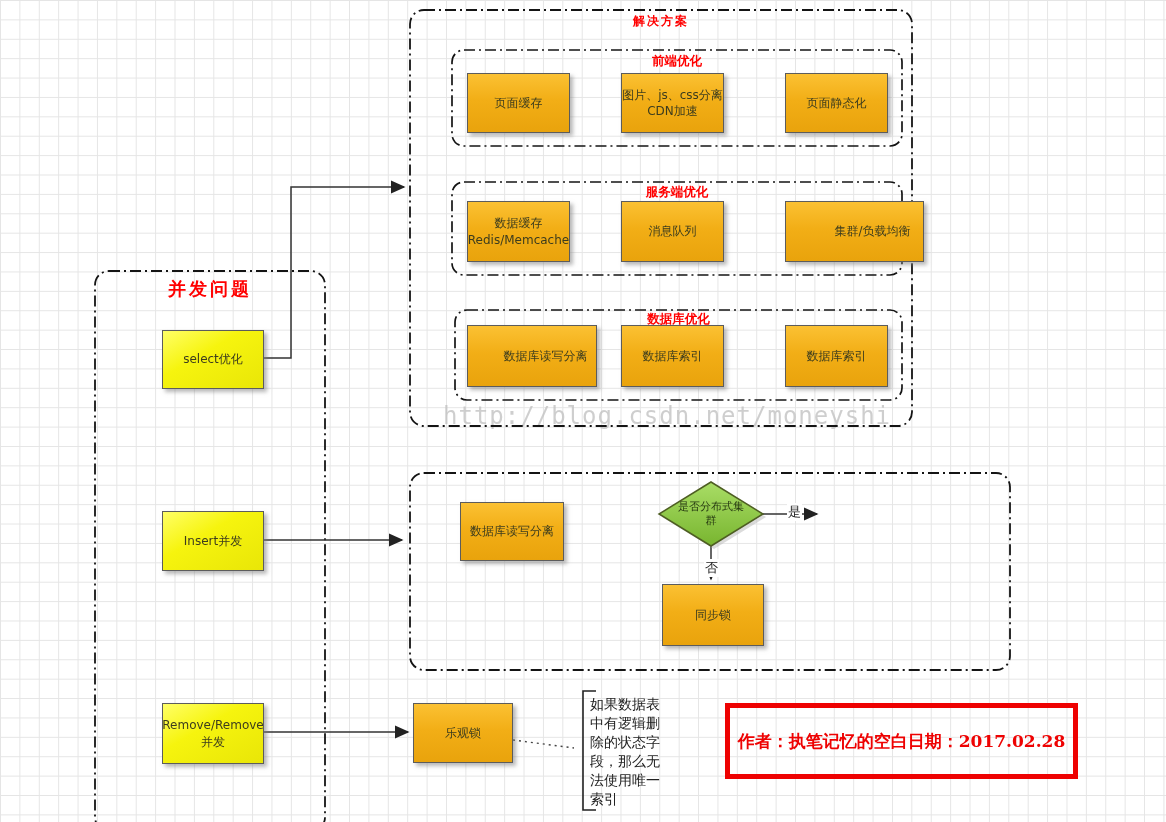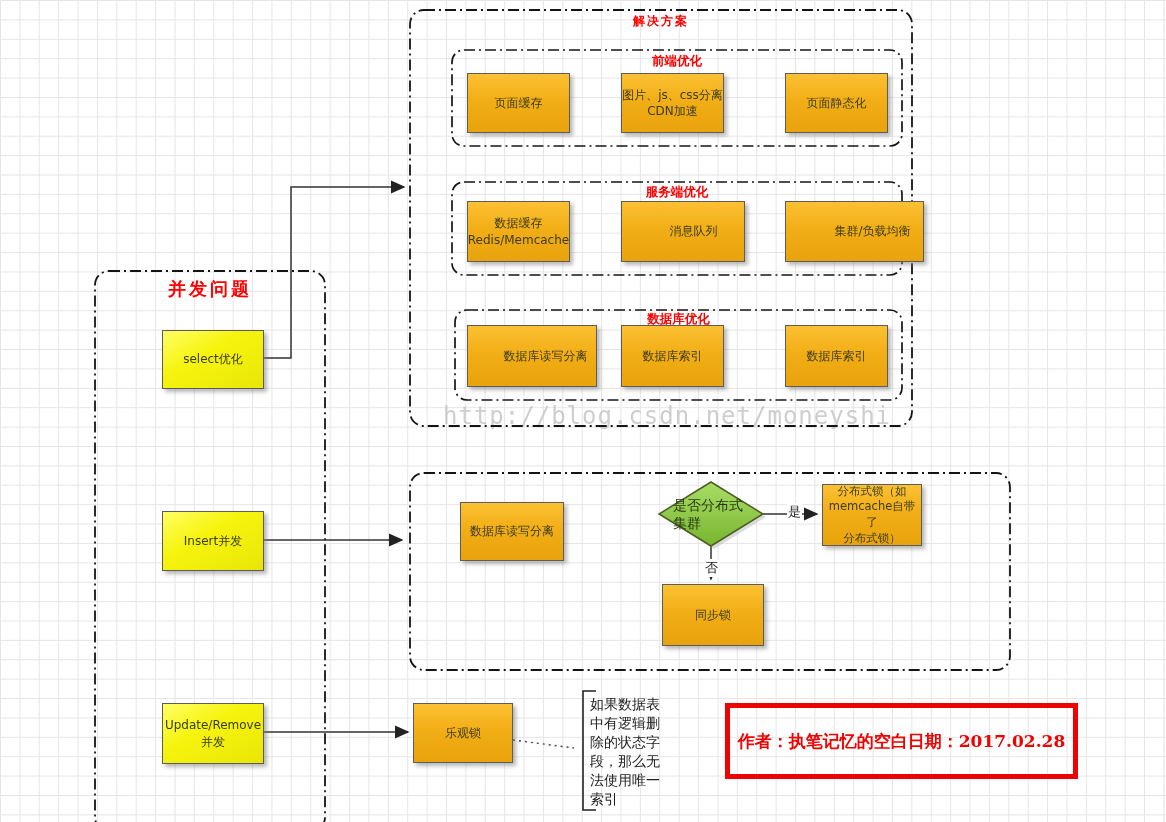--- a/index.html
+++ b/index.html
@@ -27,21 +27,21 @@
   }
   .bigtitle{
     position:absolute; z-index:2; color:#ff0000; font-weight:bold; text-align:center;
     letter-spacing:2px;
   }
   .edgelabel{
     position:absolute; z-index:3; font-size:13px; color:#222; background:#fff; padding:0 1px;
   }
   .diamond-label{
     position:absolute; z-index:3; display:flex; align-items:center; justify-content:center;
-    font-size:14px; color:#273a12; line-height:1.3;
+    text-align:center; font-size:11px; color:#273a12; line-height:1.3;
   }
   .note{
     position:absolute; z-index:2; font-size:14px; line-height:19px; color:#222;
     font-family:"DejaVu Serif",serif;
   }
   .author-box{
     position:absolute; z-index:2; border:5px solid #ee0202; display:flex;
     align-items:center; justify-content:center; 
     color:#ee0202; font-weight:bold; font-size:17px; font-family:"DejaVu Serif",serif;
     white-space:nowrap;
@@ -95,37 +95,34 @@
   <div class="grouplabel" style="left:455px; top:311px; width:447px;">数据库优化</div>
   <div class="bigtitle" style="left:95px; top:277px; width:230px; font-size:18px; letter-spacing:3px;">并发问题</div>
 
   <div class="node orange" style="left:467px; top:73px; width:101px; height:58px;">页面缓存</div>
   <div class="node orange" style="left:621px; top:73px; width:101px; height:58px;">图片、js、css分离
 CDN加速</div>
   <div class="node orange" style="left:785px; top:73px; width:101px; height:58px;">页面静态化</div>
 
   <div class="node orange" style="left:467px; top:201px; width:101px; height:59px;">数据缓存
 Redis/Memcache</div>
-  <div class="node orange" style="left:621px; top:201px; width:101px; height:59px;padding-left:21px;">消息队列</div>
+  <div class="node orange" style="left:621px; top:201px; width:101px; height:59px;">消息队列</div>
   <div class="node orange" style="left:785px; top:201px; width:101px; height:59px;padding-left:36px;">集群/负载均衡</div>
 
   <div class="node orange" style="left:467px; top:325px; width:101px; height:60px;padding-left:27px;">数据库读写分离</div>
   <div class="node orange" style="left:621px; top:325px; width:101px; height:60px;">数据库索引</div>
   <div class="node orange" style="left:785px; top:325px; width:101px; height:60px;">数据库索引</div>
 
   <div class="node yellow" style="left:162px; top:330px; width:100px; height:57px;">select优化</div>
   <div class="node yellow" style="left:162px; top:511px; width:100px; height:58px;text-align:right;">Insert并发</div>
-  <div class="node yellow" style="left:162px; top:703px; width:100px; height:59px;">Update/Remove
+  <div class="node yellow" style="left:162px; top:703px; width:100px; height:59px;">Remove/Remove
 并发</div>
 
   <div class="node orange" style="left:460px; top:502px; width:102px; height:57px;">数据库读写分离</div>
   <div class="diamond-label" style="left:673px; top:492px; width:76px; height:44px;">是否分布式集群</div>
-  <div class="node orange" style="left:822px; top:484px; width:98px; height:60px; font-size:11.5px;">分布式锁（如
-memcache自带了
-分布式锁）</div>
   <div class="node orange" style="left:662px; top:584px; width:100px; height:60px;">同步锁</div>
   <div class="edgelabel" style="left:787px; top:503px;">是</div>
   <div class="edgelabel" style="left:704px; top:559px;">否</div>
 
   <div class="node orange" style="left:413px; top:703px; width:98px; height:58px;">乐观锁</div>
   <div class="note" style="left:590px; top:695px; width:80px;">如果数据表中有逻辑删除的状态字段，那么无法使用唯一索引</div>
 
   <div class="author-box" style="left:725px; top:703px; width:343px; height:66px;">
     <span>作者：执笔记忆的空白</span>
     <span>日期：2017.02.28</span>

